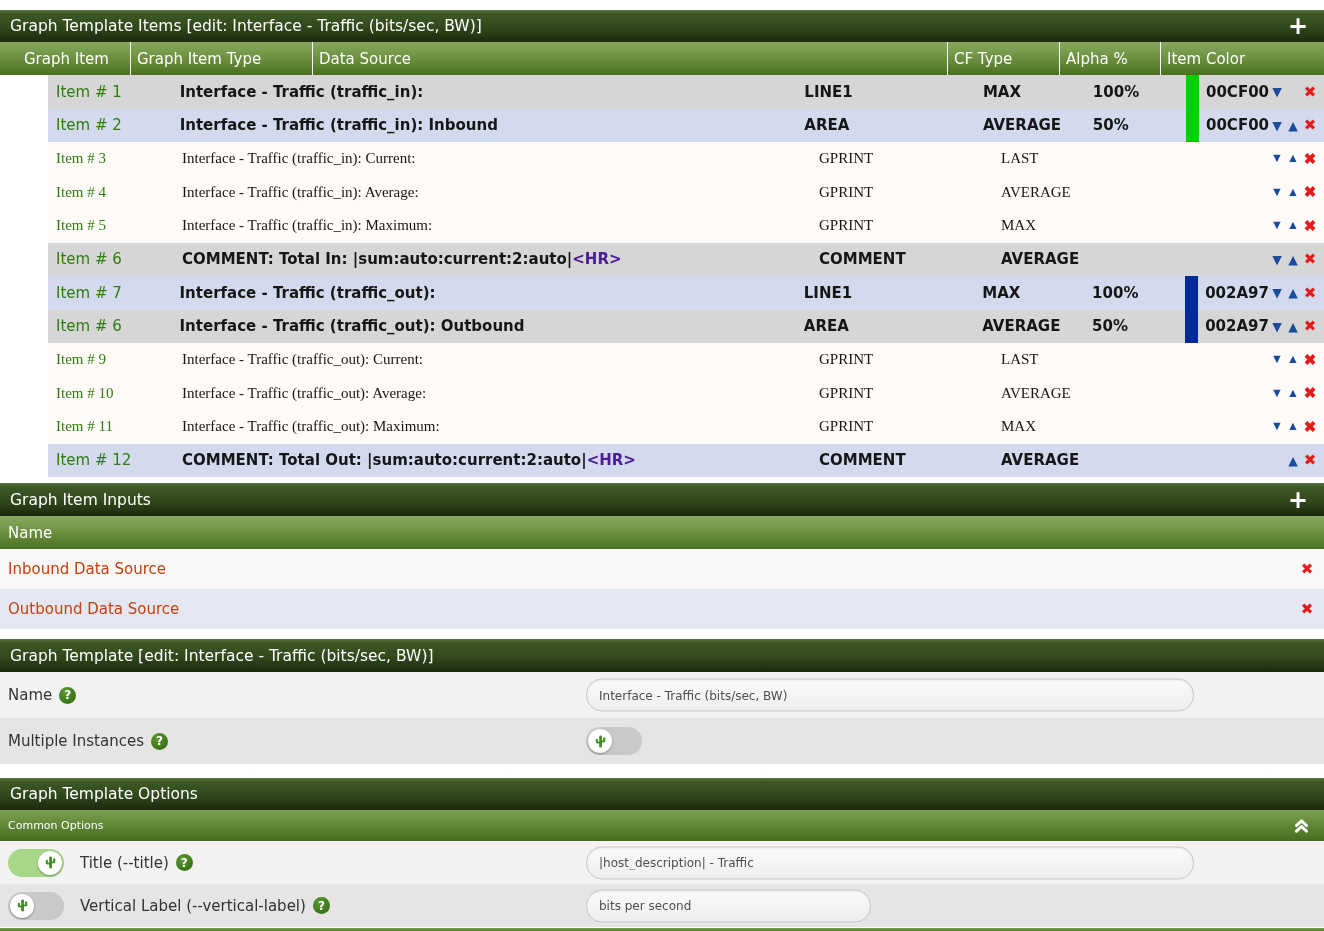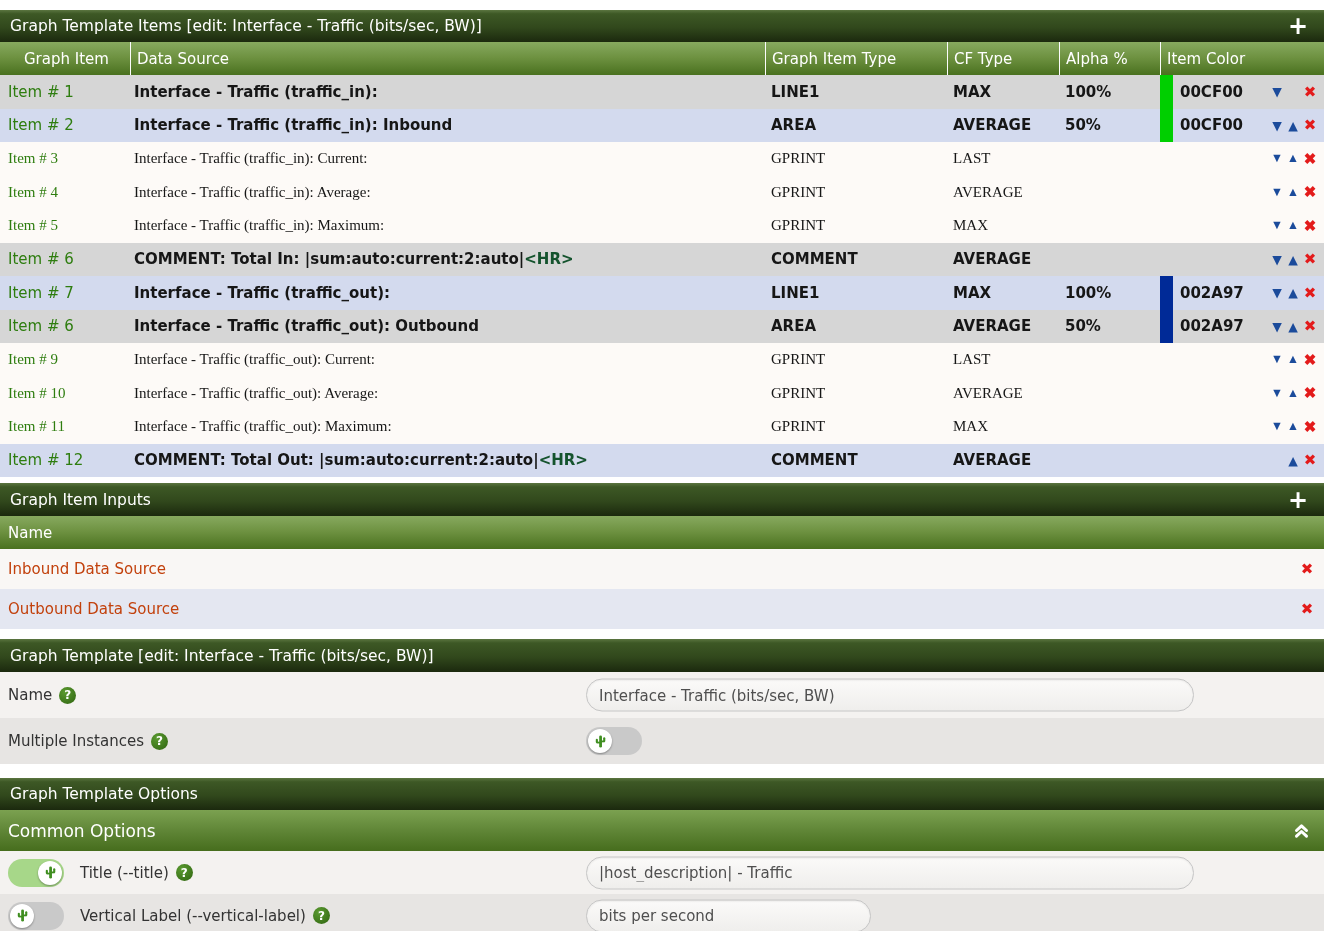--- a/index.html
+++ b/index.html
@@ -20,29 +20,29 @@
   .colhead .col { display:flex; align-items:center; padding-left:6px; border-left:1px solid #fcfcfc; }
   .colhead .col:first-child { border-left:none; padding-left:24px; }
   .c-item  { width:130px; }
   .c-ds    { width:635px; }
   .c-type  { width:182px; }
   .c-cf    { width:112px; }
   .c-alpha { width:101px; }
   .c-color { flex:1; }
 
   
-  .gi-row { display:flex; height:33.5px; align-items:center; font-size:15px; color:#161616; }
+  .gi-row { display:flex; height:33.5px; align-items:center; font-size:15px; color:#161616;margin-left:48px; }
   .shade-gray { background:#d6d6d6; }
   .shade-blue { background:#d3daee; }
   .shade-none { background:#fdfaf7;font-family:Liberation Serif, serif; }
   .gi-row .cell { padding-left:6px; }
   .gi-row.bold .b { font-weight:bold; }
   .cell-item  { width:130px; color:#2e7d0f; padding-left:8px !important; cursor:pointer; }
   .cell-ds    { width:635px; padding-left:4px !important; cursor:pointer; white-space:nowrap; overflow:hidden; }
-  .ds-suffix  { color:#14532d; }
+  .ds-suffix  { color:#4c1d95; }
   .cell-type  { width:182px; }
   .cell-cf    { width:112px; }
   .cell-alpha { width:101px; }
   .cell-color { flex:1; display:flex; align-items:stretch; height:100%; padding-left:0 !important; }
   .swatch { width:13px; height:100%; margin-right:7px; }
   .hexlabel { align-self:center; font-weight:bold; }
   .flexspacer { flex:1; }
   .rowicons { display:flex; align-items:center; padding-right:5px; }
   .arrow { width:16px; text-align:center; color:#1b4b9b; font-size:12.5px; cursor:pointer; }
   .del-x { width:18px; text-align:center; color:#e31b1b; font-weight:bold; font-size:15px; cursor:pointer; }
@@ -67,59 +67,59 @@
 
   .help { display:inline-flex; width:17px; height:17px; border-radius:50%;
     background:radial-gradient(circle at 35% 30%,#5a9a30,#2f6410);
     color:#fff; font-size:12px; font-weight:bold; align-items:center; justify-content:center;
     margin-left:7px; cursor:pointer; flex:none; }
 
   .field-input { position:absolute; left:586px; top:50%; transform:translateY(-50%);
     height:33px; border:1px solid #c6c6c6; border-radius:16px;
     background:linear-gradient(180deg,#fbfaf9,#efeeec);
     box-shadow:inset 0 1px 2px rgba(0,0,0,.07);
-    color:#4f4f4f; font-size:15px; padding:0 12px;
+    color:#4f4f4f; font-size:12px; padding:0 12px;
     font-family:"DejaVu Sans","Liberation Sans",sans-serif; }
   .w-wide  { width:608px; }
   .w-small { width:285px; }
 
   .toggle { width:56px; height:28px; border-radius:14px; position:relative; cursor:pointer; flex:none; }
   .toggle.off { background:#c9c9c9; }
   .toggle.on  { background:#a7d789; }
   .knob { position:absolute; top:2px; width:24px; height:24px; border-radius:50%;
     background:#fff; box-shadow:0 1px 2px rgba(0,0,0,.35);
     display:flex; align-items:center; justify-content:center; }
   .toggle.off .knob { left:2px; }
   .toggle.on  .knob { right:2px; }
   .toggle-abs { position:absolute; left:586px; top:50%; transform:translateY(-50%); }
   .lbl-after-toggle { margin-left:16px; }
 
   .collapse-btn { position:absolute; right:14px; top:50%; transform:translateY(-50%); cursor:pointer; line-height:0; }
 
-  .subhead { position:relative; display:flex; align-items:center; height:41px; color:#fff;
-    font-size:17px; padding-left:8px;
+  .subhead { position:relative; display:flex; align-items:center; height:31px; color:#fff;
+    font-size:11px; padding-left:8px;
     background:linear-gradient(180deg,#7ba150 0%,#618738 48%,#466d1d 100%); }
 
   .bottom-strip { height:3px; margin-top:1px;
     background:linear-gradient(180deg,#7a9d4f,#567c2a); }
 </style>
 </head>
 <body>
 
 <div class="page">
 
   <div>
     <div class="titlebar">
       <span>Graph Template Items [edit: Interface - Traffic (bits/sec, BW)]</span>
       <span class="plus-btn">+</span>
     </div>
     <div class="colhead">
       <span class="col c-item">Graph Item</span>
+      <span class="col c-type">Graph Item Type</span>
       <span class="col c-ds">Data Source</span>
-      <span class="col c-type">Graph Item Type</span>
       <span class="col c-cf">CF Type</span>
       <span class="col c-alpha">Alpha %</span>
       <span class="col c-color">Item Color</span>
     </div>
     <div id="gi-tbody">
   <div class="gi-row shade-gray bold">
     <span class="cell cell-item">Item # 1</span>
     <span class="cell cell-ds"><span class="b">Interface - Traffic (traffic_in):</span><span class="b ds-suffix"></span></span>
     <span class="cell cell-type b">LINE1</span>
     <span class="cell cell-cf b">MAX</span>

